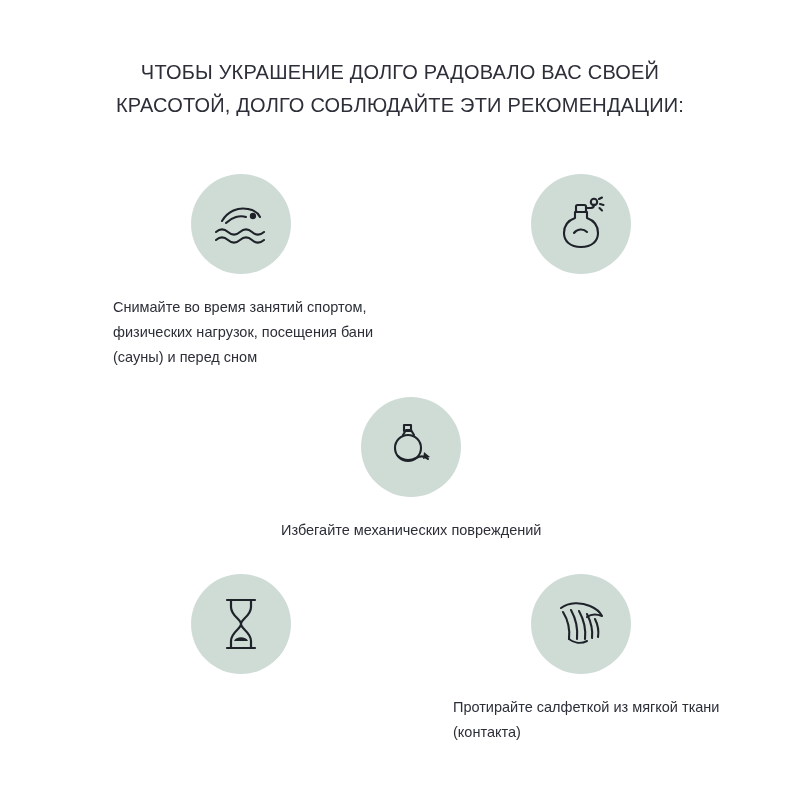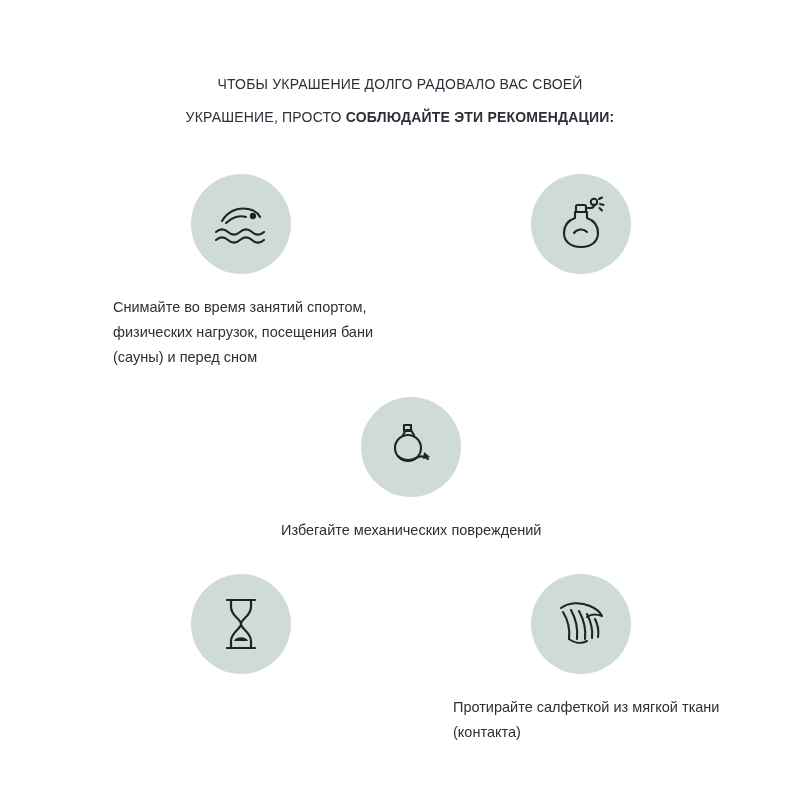--- a/index.html
+++ b/index.html
@@ -20,31 +20,30 @@
     background: #ffffff;
     box-sizing: border-box;
   }
   .heading {
     position: absolute;
     top: 56px;
     left: 60px;
     width: 680px;
     text-align: center;
     color: #2c2f38;
-    font-size: 14px;
+    font-size: 20px;
     line-height: 33px;
     font-weight: 500;
     letter-spacing: 0.2px;
-    margin-top: 12px;
   }
   .heading .line {
     display: block;
   }
   .heading .bold {
-    font-weight: bold;
+    font-weight: normal;
   }
   .grid {
     position: absolute;
     top: 165px;
     left: 0;
     width: 800px;
     padding-left: 11px;
   }
   .row {
     display: flex;
@@ -100,21 +99,21 @@
   .row-1 { margin-bottom: 18px; }
   .row-2 { margin-bottom: 22px; }
 </style>
 </head>
 <body>
 
 <div class="page">
 
   <div class="heading">
     <span class="line">ЧТОБЫ УКРАШЕНИЕ ДОЛГО РАДОВАЛО ВАС СВОЕЙ</span>
-    <span class="line"><span>УКРАШЕНИЕ, ПРОСТО </span><span class="bold">СОБЛЮДАЙТЕ ЭТИ РЕКОМЕНДАЦИИ:</span></span>
+    <span class="line"><span>КРАСОТОЙ, ДОЛГО </span><span class="bold">СОБЛЮДАЙТЕ ЭТИ РЕКОМЕНДАЦИИ:</span></span>
   </div>
 
   <div class="grid">
 
     <div class="row two row-1">
 
       <div class="cell cell-1">
         <div class="circle-wrap">
           <div class="circle">
             <span>

